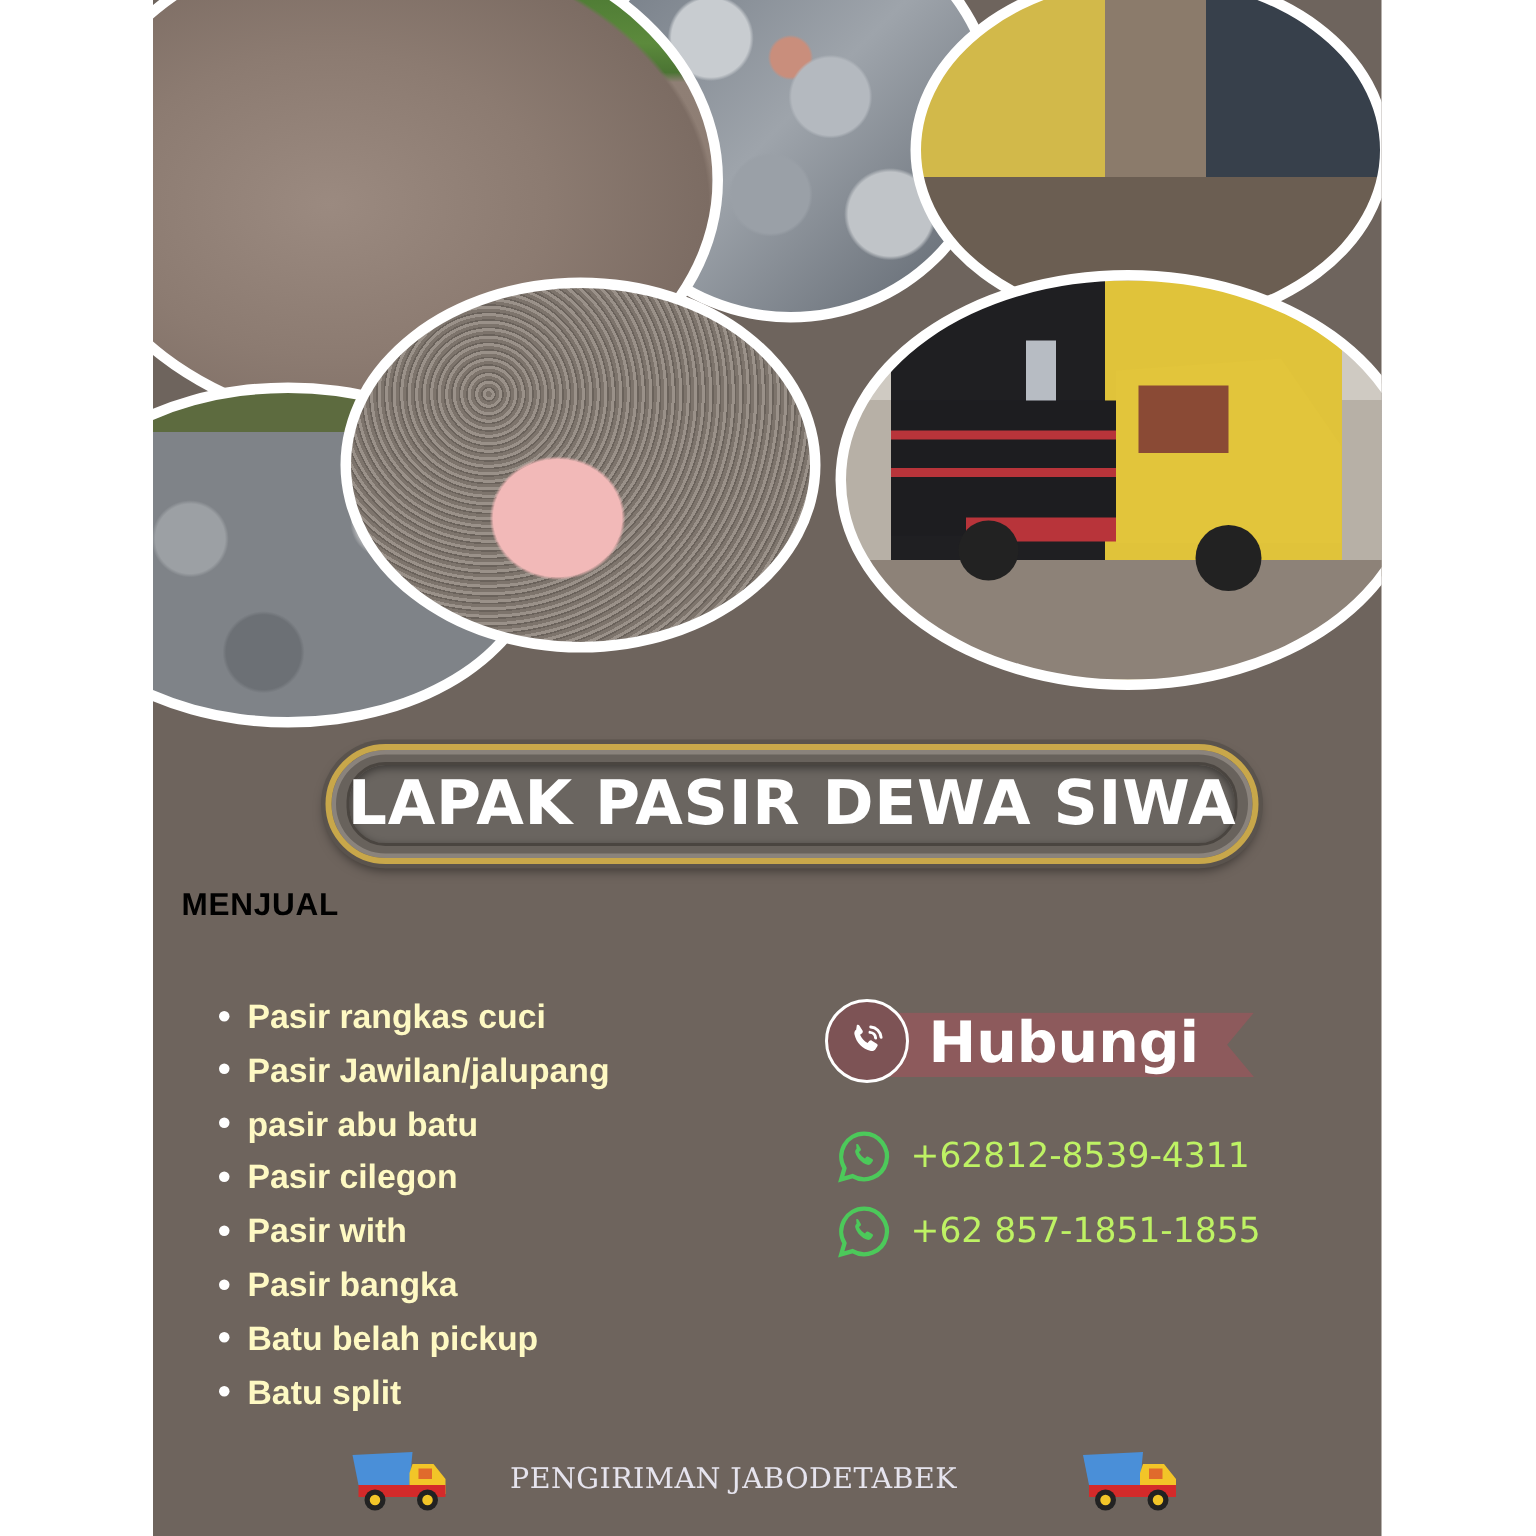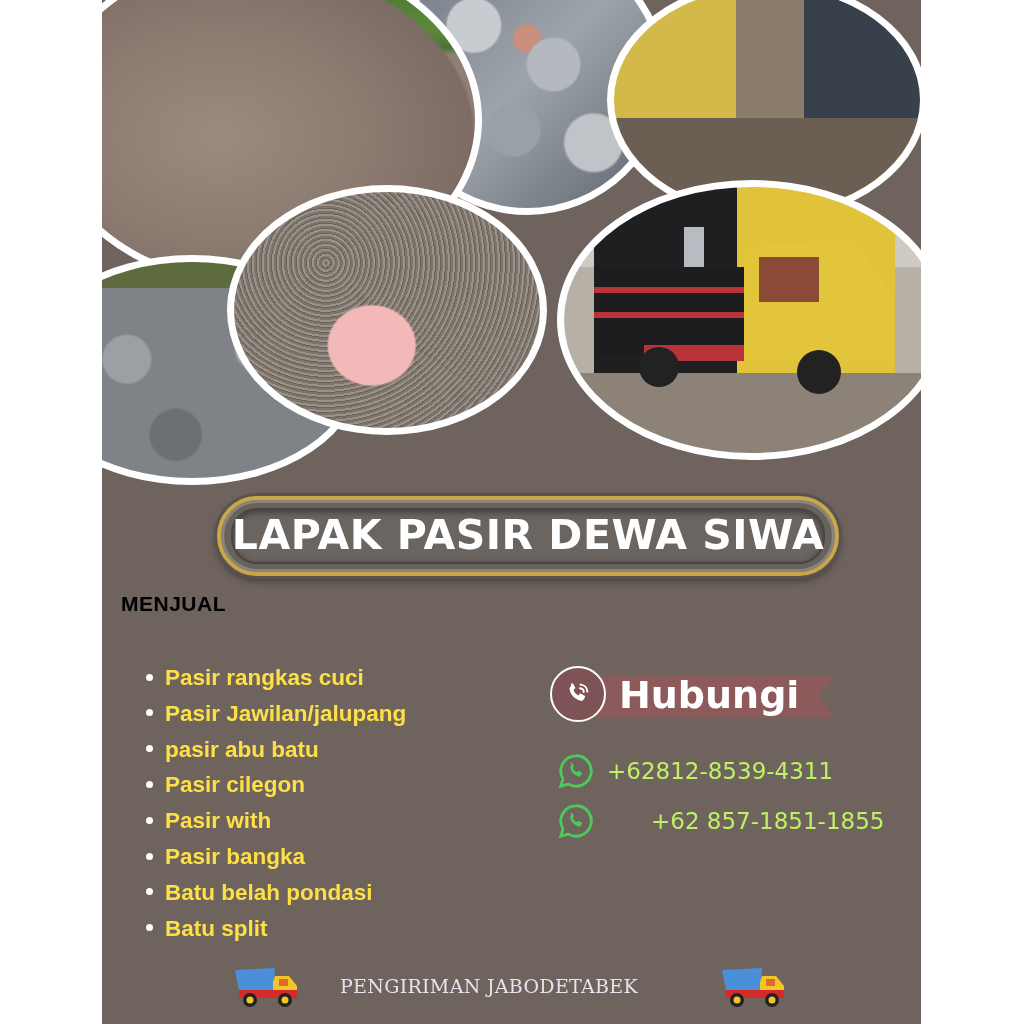--- a/index.html
+++ b/index.html
@@ -47,34 +47,34 @@
   
   .plaque { position: absolute; left: 115px; top: 496px; width: 622px; height: 80px; z-index: 6; }
   .plaque-outer { position: absolute; inset: 0; border-radius: 40px / 40px;
     border: 4px solid #c8a74a; box-shadow: 0 0 0 3px #5a534d, 0 4px 8px rgba(0,0,0,0.5), inset 0 0 0 3px #8a837c; background: #68625c; }
   .plaque-inner { position: absolute; left: 14px; right: 14px; top: 12px; bottom: 12px; border-radius: 26px; border: 2px solid #4a4540; box-shadow: inset 0 2px 6px rgba(0,0,0,0.45); background: #6a6560; }
   .plaque-title { position: absolute; left: 0; right: 0; top: 13px; text-align: center; color: #ffffff; font-family: "DejaVu Sans", sans-serif; font-weight: bold; font-size: 41px; letter-spacing: 0.5px; line-height: 52px; }
 
   .menjual { position: absolute; left: 19px; top: 592px; color: #000000; font-weight: bold; font-size: 21px; letter-spacing: 0.5px; }
 
   .products { position: absolute; left: 44px; top: 660px; margin: 0; padding: 0; list-style: none; }
-  .products li { color: #fde047; font-weight: bold; font-size: 22.5px; line-height: 35.8px; white-space: nowrap; }
+  .products li { color: #fef9c3; font-weight: bold; font-size: 22.5px; line-height: 35.8px; white-space: nowrap; }
   .products li .dot { display: inline-block; width: 7px; height: 7px; border-radius: 50%; background: #ffffff; margin-right: 12px; vertical-align: middle; position: relative; top: -2px; }
 
   
   .hub-ribbon { position: absolute; left: 478px; top: 675px; width: 256px; height: 43px; background: #8d5a5c;
     clip-path: polygon(0 0, 100% 0, 93% 50%, 100% 100%, 0 100%); }
   .hub-circle { position: absolute; left: 448px; top: 666px; width: 56px; height: 56px; border-radius: 50%; border: 2px solid #ffffff; box-sizing: border-box; background: #7d5355; display: flex; align-items: center; justify-content: center; }
   .hub-text { position: absolute; left: 517px; top: 671px; color: #ffffff; font-weight: bold; font-size: 38px; font-family: "DejaVu Sans", sans-serif; line-height: 48px; }
 
   .phone-row { position: absolute; left: 455px; display: flex; align-items: center; }
   .phone-row .wa { width: 38px; height: 38px; margin-right: 12px; }
   .phone-row .num { color: #bef264; font-family: "DejaVu Sans", sans-serif; font-size: 23px; }
   .row1 { top: 752px; }
-  .row2 { top: 802px; gap: 44px; }
+  .row2 { top: 802px; }
 
   
   .footer-text { position: absolute; left: 238px; top: 975px; color: #e6e4ee; font-family: "DejaVu Serif", serif; font-size: 19px; letter-spacing: 0.3px; }
   .toy-truck { position: absolute; width: 70px; height: 46px; }
   .truck-l { left: 131px; top: 964px; }
   .truck-r { left: 618px; top: 964px; }
 </style>
 </head>
 <body>
 
@@ -117,21 +117,21 @@
   </div>
 
   <div class="menjual">MENJUAL</div>
   <ul class="products">
     <li><span class="dot"></span><span>Pasir rangkas cuci</span></li>
     <li><span class="dot"></span><span>Pasir Jawilan/jalupang</span></li>
     <li><span class="dot"></span><span>pasir abu batu</span></li>
     <li><span class="dot"></span><span>Pasir cilegon</span></li>
     <li><span class="dot"></span><span>Pasir with</span></li>
     <li><span class="dot"></span><span>Pasir bangka</span></li>
-    <li><span class="dot"></span><span>Batu belah pondasi</span></li>
+    <li><span class="dot"></span><span>Batu belah pickup</span></li>
     <li><span class="dot"></span><span>Batu split</span></li>
   </ul>
 
   <div class="hub-ribbon"></div>
   <div class="hub-circle">
     <svg width="30" height="30" viewBox="0 0 24 24">
       <path d="M6.6 3.5c.5-.3 1.1-.2 1.4.3l1.6 2.6c.3.5.2 1.1-.2 1.4l-1.1.9c.8 1.8 2.2 3.4 4 4.4l.9-1.1c.4-.4 1-.5 1.4-.2l2.6 1.6c.5.3.6.9.3 1.4l-1 1.6c-.5.8-1.5 1.2-2.4.9C9.5 16.2 6.3 13 5.3 8.4c-.2-.9.1-1.9.9-2.4z" fill="#ffffff"></path>
       <path d="M14 4.5a6 6 0 0 1 5.5 5.5" stroke="#ffffff" stroke-width="1.6" fill="none" stroke-linecap="round"></path>
       <path d="M13.6 7.4a3.2 3.2 0 0 1 3 3" stroke="#ffffff" stroke-width="1.6" fill="none" stroke-linecap="round"></path>
     </svg>

